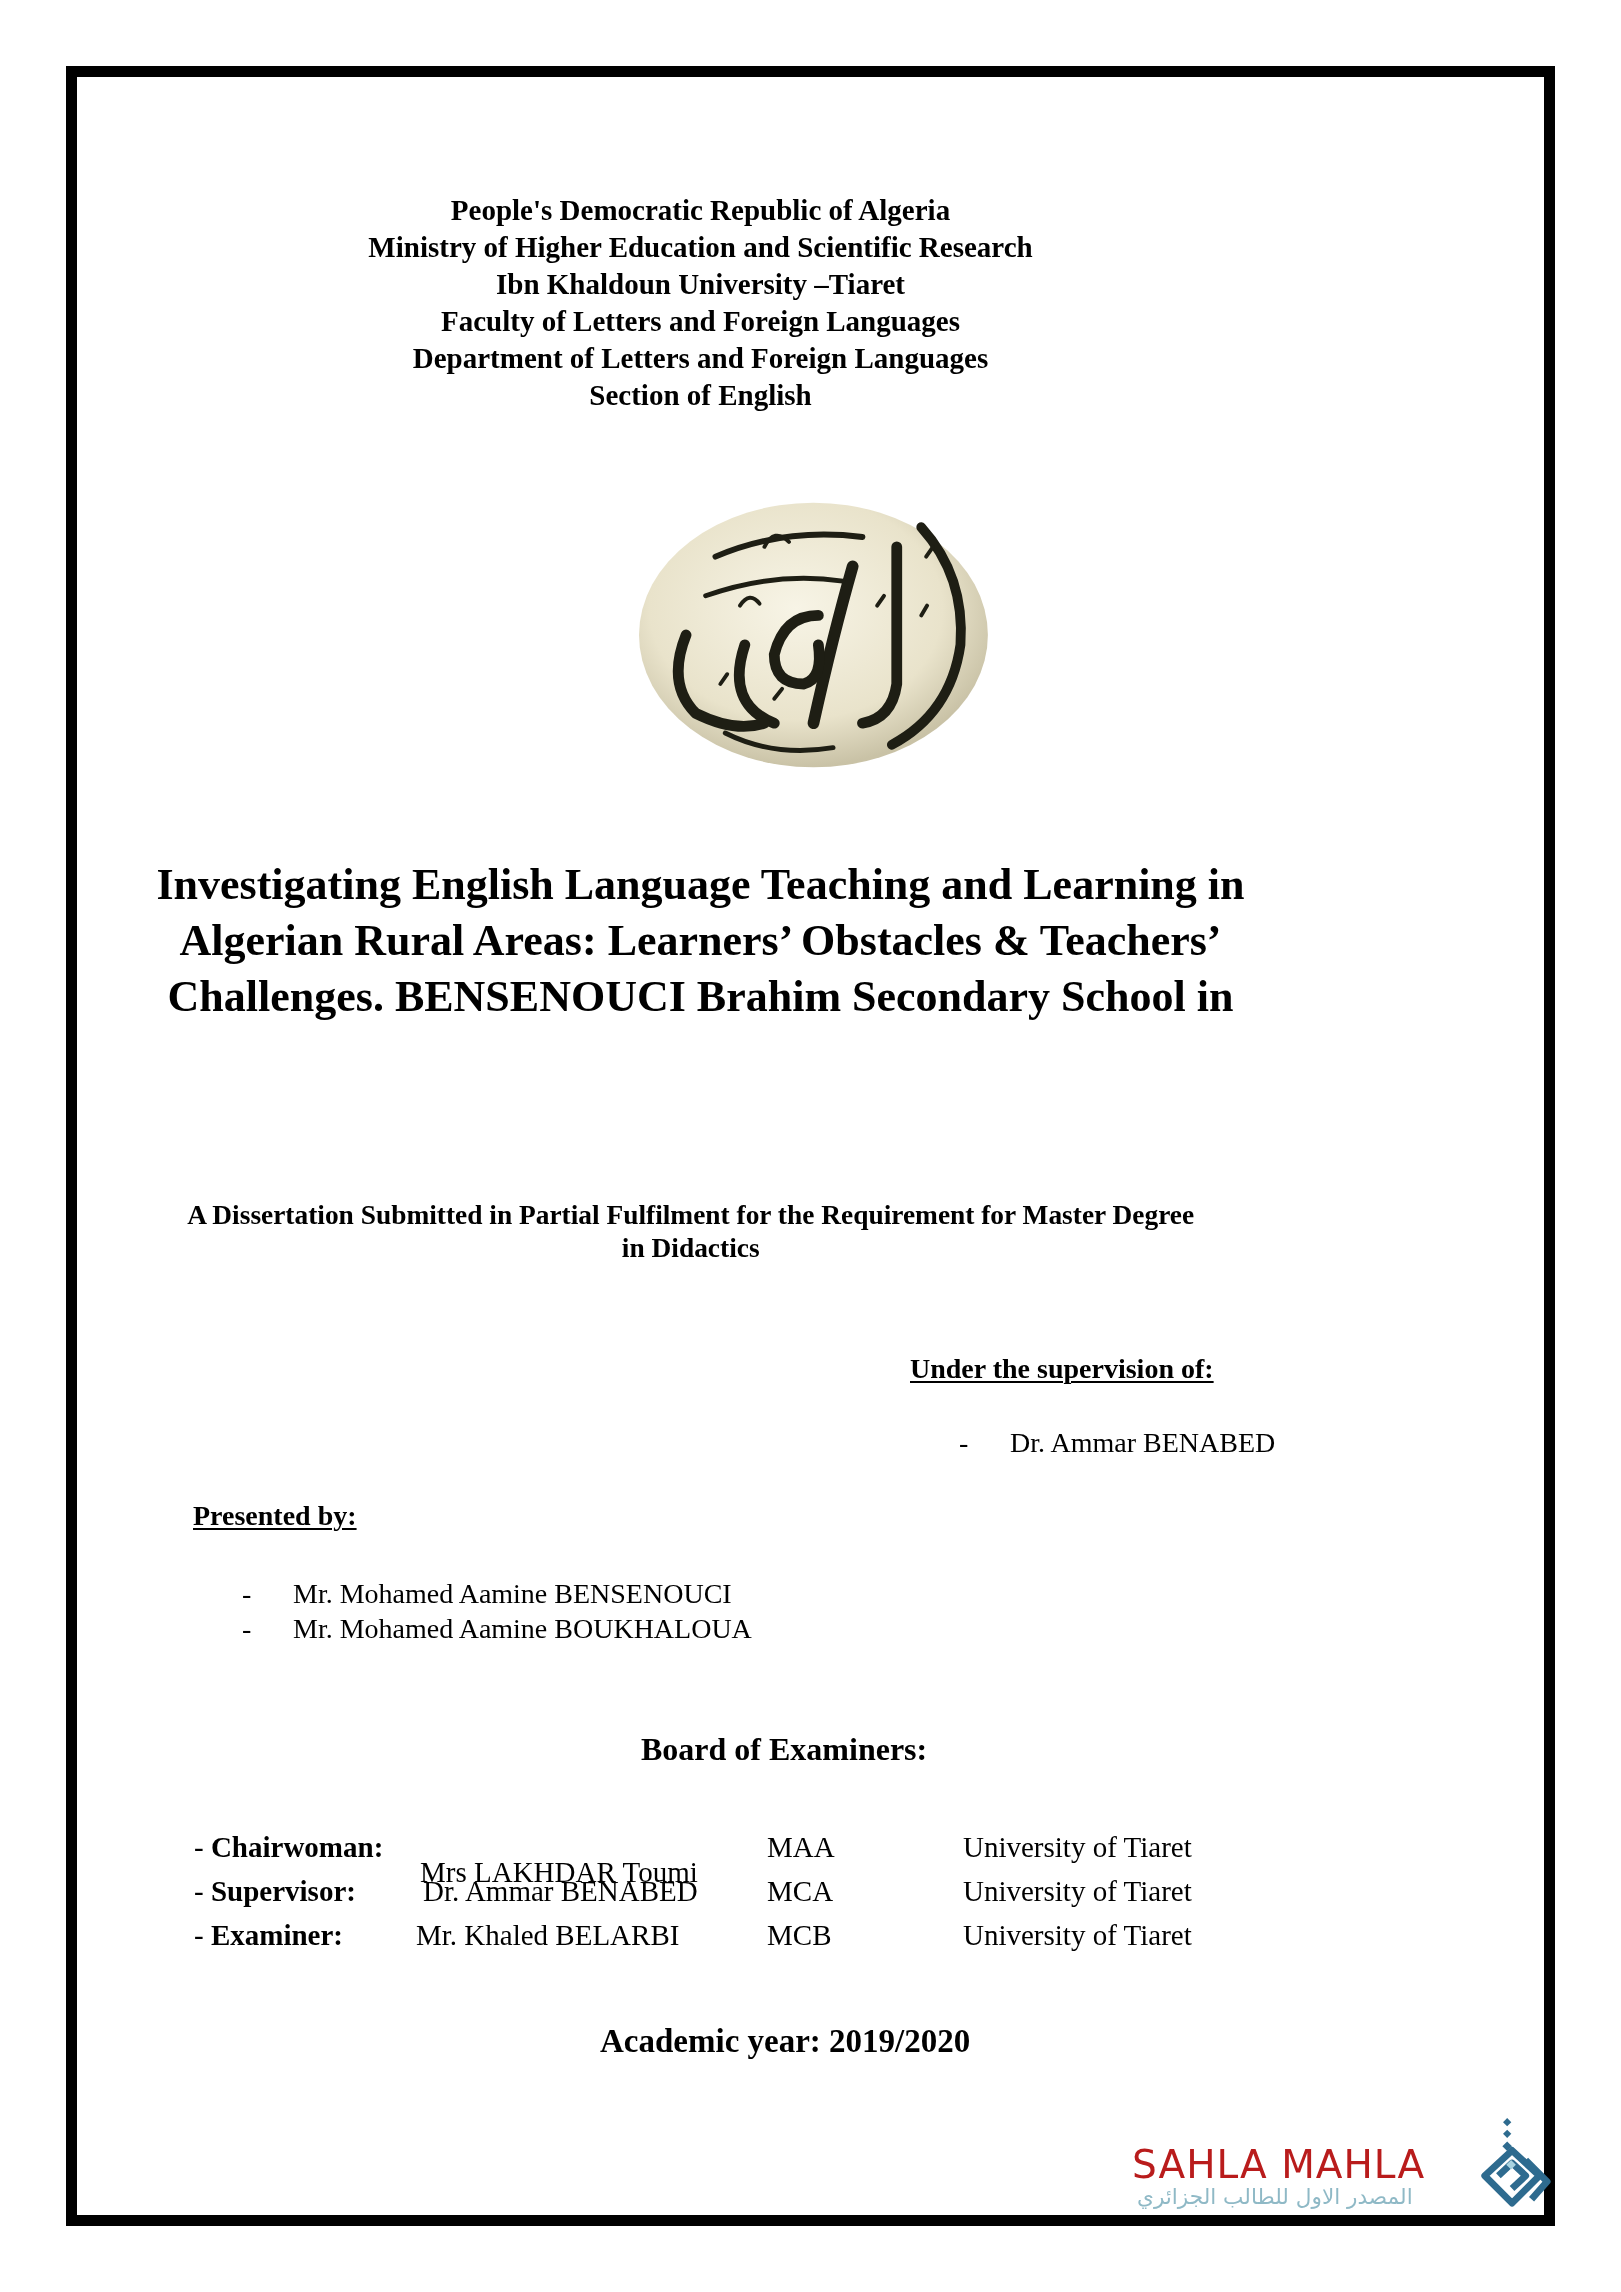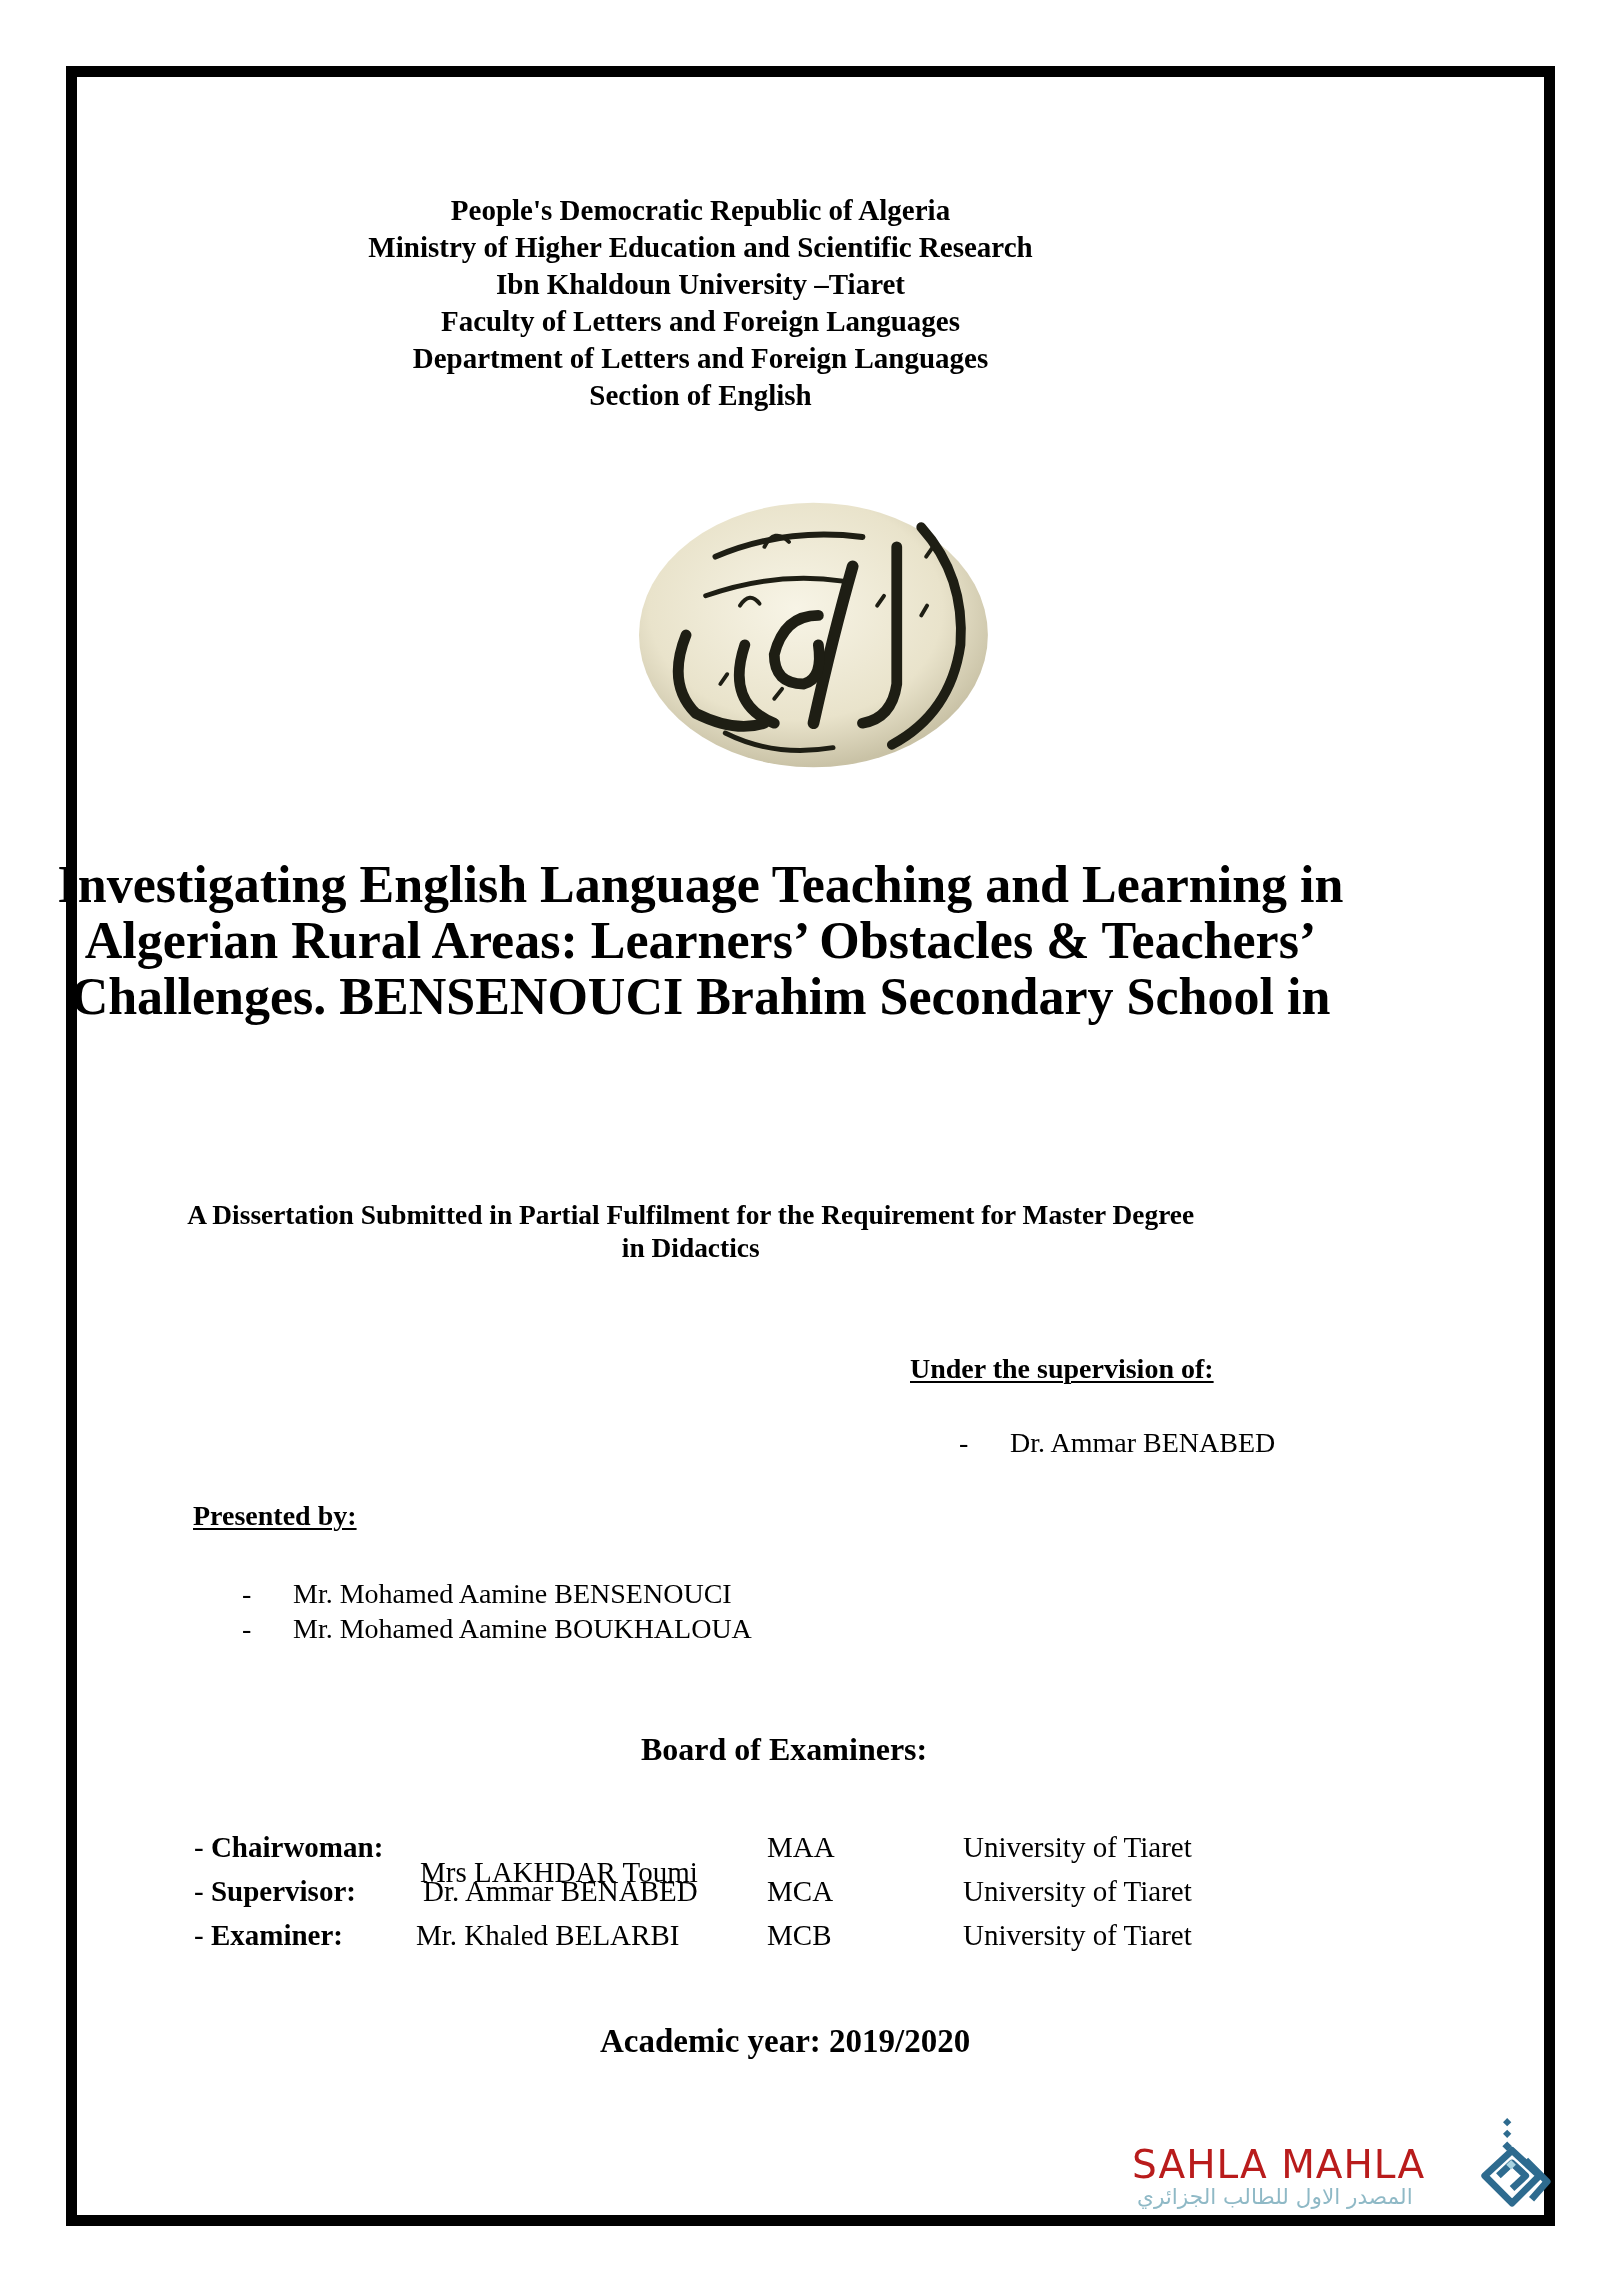--- a/index.html
+++ b/index.html
@@ -3,21 +3,21 @@
   <meta charset="utf-8">
   <style>
     html, body { margin: 0; padding: 0; background: #ffffff; }
     body { width: 1621px; height: 2293px; position: relative; overflow: hidden;
            font-family: "Liberation Serif", "DejaVu Serif", serif; color: #000; }
     .frame { position: absolute; left: 66px; top: 66px; width: 1467px; height: 2138px;
              border: 11.8px solid #000; }
     .abs { position: absolute; white-space: nowrap; }
     .center-block { position: absolute; left: 0; width: 1401px; text-align: center; }
     .header-line { font-weight: bold; font-size: 29px; line-height: 37px; }
-    .title-line { font-weight: bold; font-size: 52px; line-height: 56px; }
+    .title-line { font-weight: bold; font-size: 44px; line-height: 56px; }
     .diss-line { font-weight: bold; font-size: 27.4px; line-height: 33px; }
     .uhead { font-weight: bold; font-size: 28px; text-decoration: underline; text-decoration-thickness: 2px; text-underline-offset: 2.9px; }
     .person { font-size: 28px; line-height: 35px; }
     .dash { display: inline-block; width: 51px; }
     .board-title { font-weight: bold; font-size: 32px; }
     .board-row { position: absolute; left: 0; height: 39px; font-size: 29px; }
     .board-row span { position: absolute; white-space: nowrap; top: 0; }
     .role { font-weight: bold; }
     .year { font-weight: bold; font-size: 33px; }
     .logo { position: absolute; left: 627px; top: 488px; width: 368px; height: 294px; }

